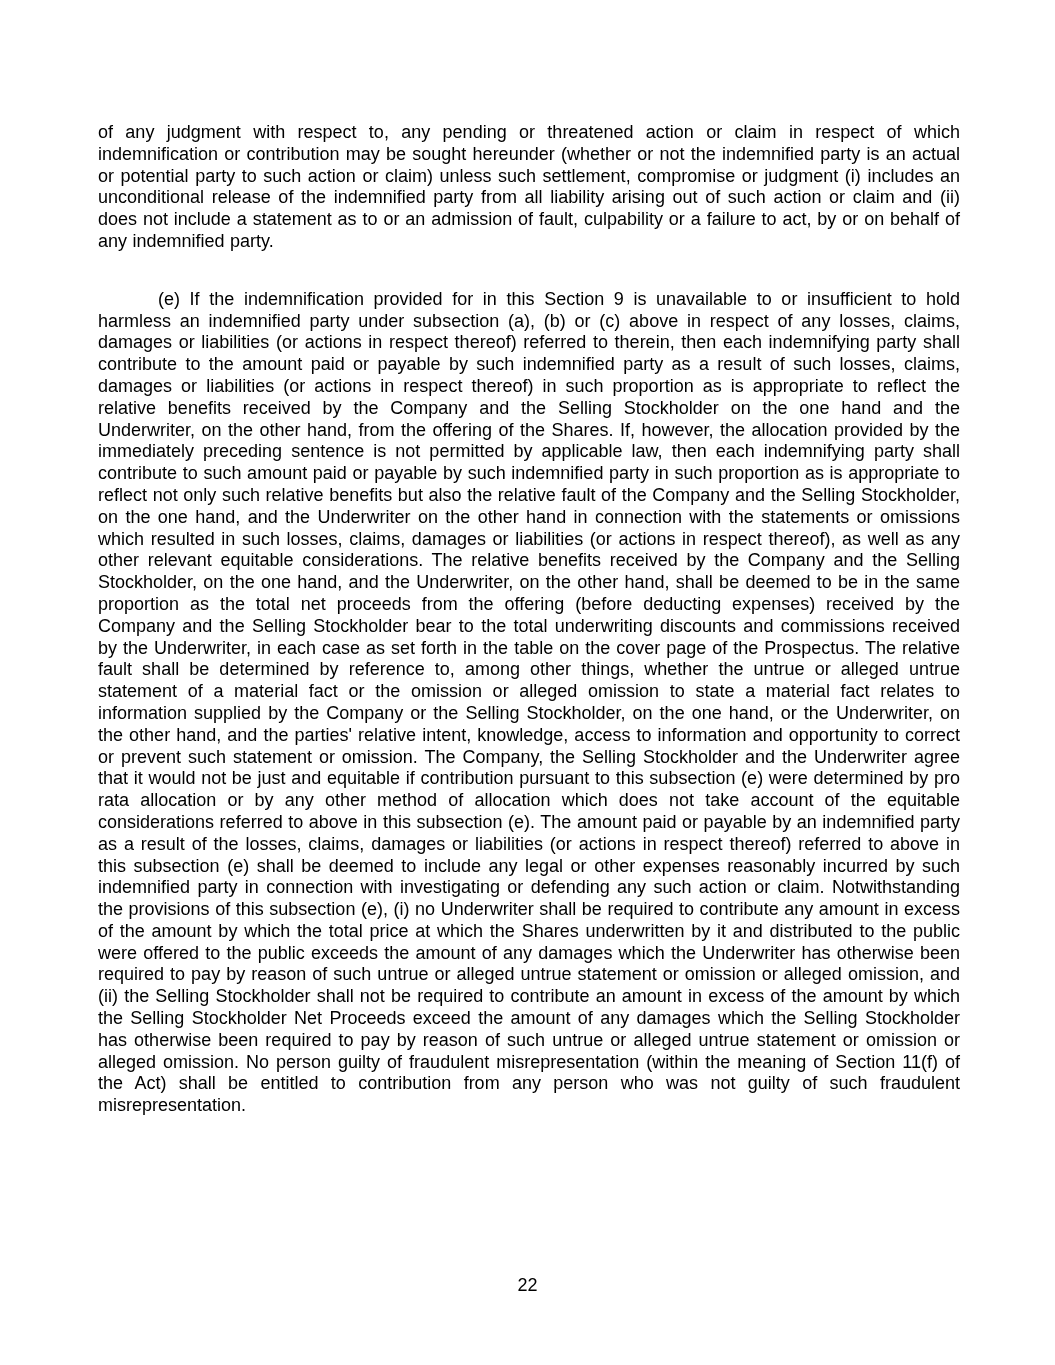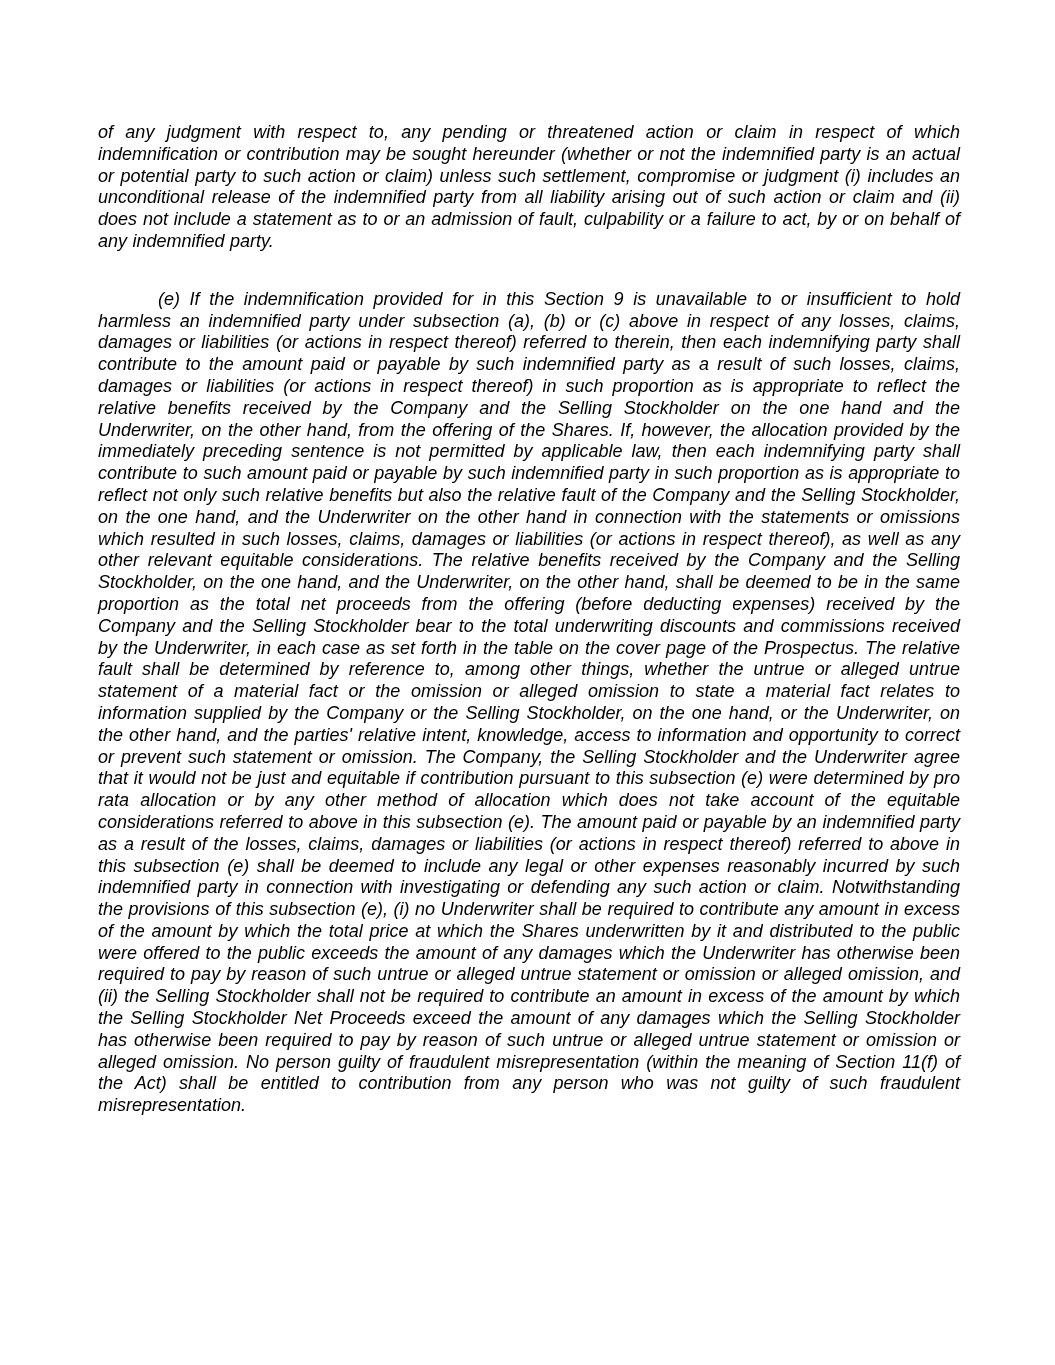--- a/index.html
+++ b/index.html
@@ -28,21 +28,20 @@
     left: 98px;
     top: 122px;
     width: 862px;
   }
   .content p {
     margin: 0 0 11px 0;
     font-size: 18px;
     line-height: 21.8px;
     text-align: justify;
     word-spacing: 0.5px;
-    font-style: italic;
   }
   .content p.indented {
     text-indent: 60px;
     margin-top: 36px;
   }
   .page-number {
     position: absolute;
     left: 0;
     top: 1274px;
     width: 100%;
@@ -52,13 +51,14 @@
   }
 </style>
 </head>
 <body>
 
 <div class="page">
   <div class="content">
     <p>of any judgment with respect to, any pending or threatened action or claim in respect of which indemnification or contribution may be sought hereunder (whether or not the indemnified party is an actual or potential party to such action or claim) unless such settlement, compromise or judgment (i) includes an unconditional release of the indemnified party from all liability arising out of such action or claim and (ii) does not include a statement as to or an admission of fault, culpability or a failure to act, by or on behalf of any indemnified party.</p>
     <p class="indented">(e) If the indemnification provided for in this Section 9 is unavailable to or insufficient to hold harmless an indemnified party under subsection (a), (b) or (c) above in respect of any losses, claims, damages or liabilities (or actions in respect thereof) referred to therein, then each indemnifying party shall contribute to the amount paid or payable by such indemnified party as a result of such losses, claims, damages or liabilities (or actions in respect thereof) in such proportion as is appropriate to reflect the relative benefits received by the Company and the Selling Stockholder on the one hand and the Underwriter, on the other hand, from the offering of the Shares.  If, however, the allocation provided by the immediately preceding sentence is not permitted by applicable law, then each indemnifying party shall contribute to such amount paid or payable by such indemnified party in such proportion as is appropriate to reflect not only such relative benefits but also the relative fault of the Company and the Selling Stockholder, on the one hand, and the Underwriter on the other hand in connection with the statements or omissions which resulted in such losses, claims, damages or liabilities (or actions in respect thereof), as well as any other relevant equitable considerations.  The relative benefits received by the Company and the Selling Stockholder, on the one hand, and the Underwriter, on the other hand, shall be deemed to be in the same proportion as the total net proceeds from the offering (before deducting expenses) received by the Company and the Selling Stockholder bear to the total underwriting discounts and commissions received by the Underwriter, in each case as set forth in the table on the cover page of the Prospectus.  The relative fault shall be determined by reference to, among other things, whether the untrue or alleged untrue statement of a material fact or the omission or alleged omission to state a material fact relates to information supplied by the Company or the Selling Stockholder, on the one hand, or the Underwriter, on the other hand, and the parties' relative intent, knowledge, access to information and opportunity to correct or prevent such statement or omission.  The Company, the Selling Stockholder and the Underwriter agree that it would not be just and equitable if contribution pursuant to this subsection (e) were determined by pro rata allocation or by any other method of allocation which does not take account of the equitable considerations referred to above in this subsection (e).  The amount paid or payable by an indemnified party as a result of the losses, claims, damages or liabilities (or actions in respect thereof) referred to above in this subsection (e) shall be deemed to include any legal or other expenses reasonably incurred by such indemnified party in connection with investigating or defending any such action or claim.  Notwithstanding the provisions of this subsection (e), (i) no Underwriter shall be required to contribute any amount in excess of the amount by which the total price at which the Shares underwritten by it and distributed to the public were offered to the public exceeds the amount of any damages which the Underwriter has otherwise been required to pay by reason of such untrue or alleged untrue statement or omission or alleged omission, and (ii) the Selling Stockholder shall not be required to contribute an amount in excess of the amount by which the Selling Stockholder Net Proceeds exceed the amount of any damages which the Selling Stockholder has otherwise been required to pay by reason of such untrue or alleged untrue statement or omission or alleged omission.  No person guilty of fraudulent misrepresentation (within the meaning of Section 11(f) of the Act) shall be entitled to contribution from any person who was not guilty of such fraudulent misrepresentation.</p>
   </div>
+  <div class="page-number">22</div>
 </div>
 
 </body></html>

